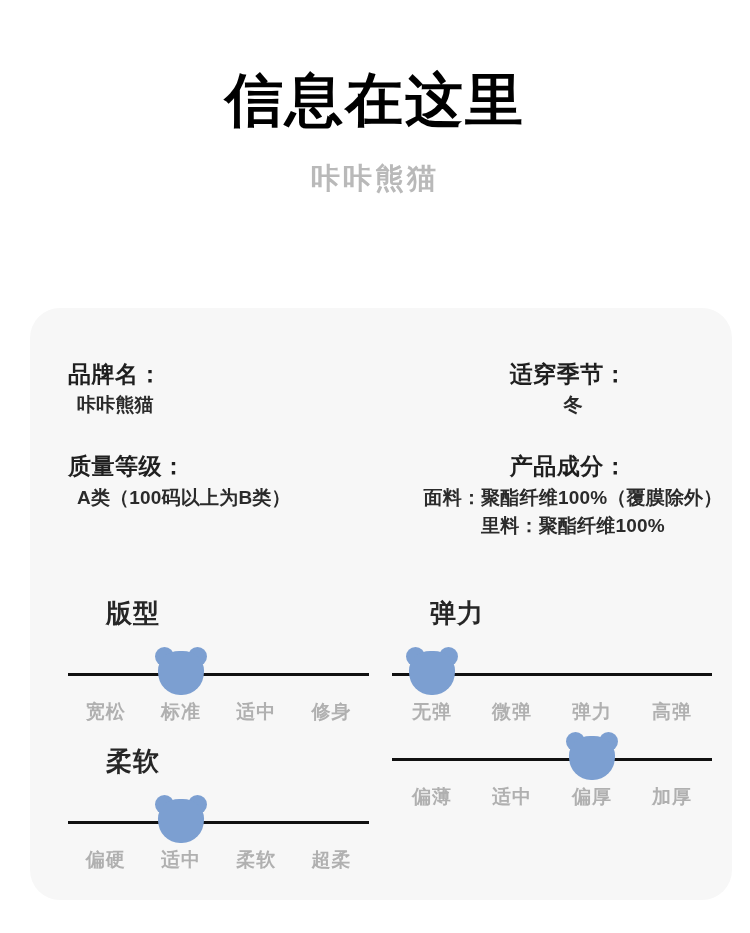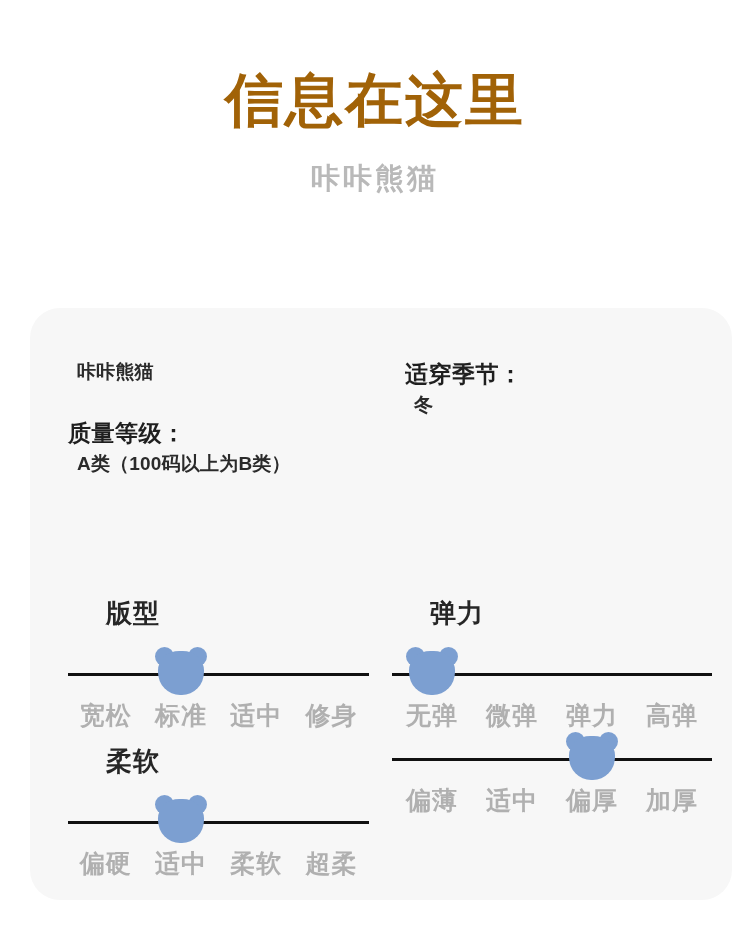--- a/index.html
+++ b/index.html
@@ -19,21 +19,21 @@
 
   
   .header {
     padding-top: 68px;
     text-align: center;
   }
 
   .page-title {
     font-size: 58px;
     font-weight: 700;
-    color: #a16207;
+    color: #000000;
     letter-spacing: 2px;
     line-height: 1.12;
   }
 
   .page-subtitle {
     margin-top: 26px;
     font-size: 29px;
     font-weight: 700;
     color: #b9b9b9;
     letter-spacing: 3px;
@@ -57,20 +57,21 @@
     top: 50px;
     width: 664px;
     display: flex;
   }
 
   .spec-col {
     width: 50%;
   }
   .spec-col.right {
     padding-left: 5px;
+    text-align: center;
   }
 
   .spec-block { margin-bottom: 30px; }
   .spec-block.last { margin-bottom: 0; }
 
   .spec-label {
     font-size: 23px;
     font-weight: 700;
     color: #1f1f1f;
     line-height: 1.45;
@@ -159,57 +160,63 @@
   .bear .ear.left  { left: 0; }
   .bear .ear.right { right: 0; }
 
   .slider-labels {
     display: flex;
     margin-top: 10px;
   }
   .slider-labels .tick {
     flex: 1 1 0;
     text-align: center;
-    font-size: 25px;
+    font-size: 19px;
     font-weight: 700;
     color: #b0b0b0;
     letter-spacing: 1px;
   }
 </style>
 </head>
 <body>
 
 <div class="header">
   <div class="page-title">信息在这里</div>
   <div class="page-subtitle">咔咔熊猫</div>
 </div>
 
 <div class="info-card">
 
   <div class="spec-grid">
     <div class="spec-col left">
 
       <div class="spec-block">
+        <div class="spec-label">品牌名：</div>
         <div class="spec-value">咔咔熊猫</div>
       </div>
 
       <div class="spec-block last">
         <div class="spec-label">质量等级：</div>
         <div class="spec-value">A类（100码以上为B类）</div>
       </div>
 
     </div>
 
     <div class="spec-col right">
 
       <div class="spec-block">
         <div class="spec-label">适穿季节：</div>
         <div class="spec-value">冬</div>
       </div>
 
+      <div class="spec-block last">
+        <div class="spec-label">产品成分：</div>
+        <div class="spec-value">面料：聚酯纤维100%（覆膜除外）</div>
+        <div class="spec-value">里料：聚酯纤维100%</div>
+      </div>
 
     </div>
   </div>
 
   <div class="slider-grid">
 
     <div class="slider col-left">
       <div class="slider-title">版型</div>
       <div class="slider-track-wrap">
         <div class="slider-track"></div>

